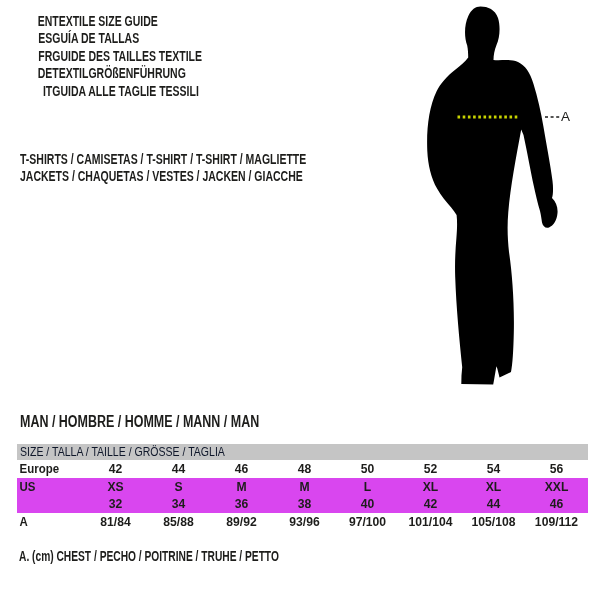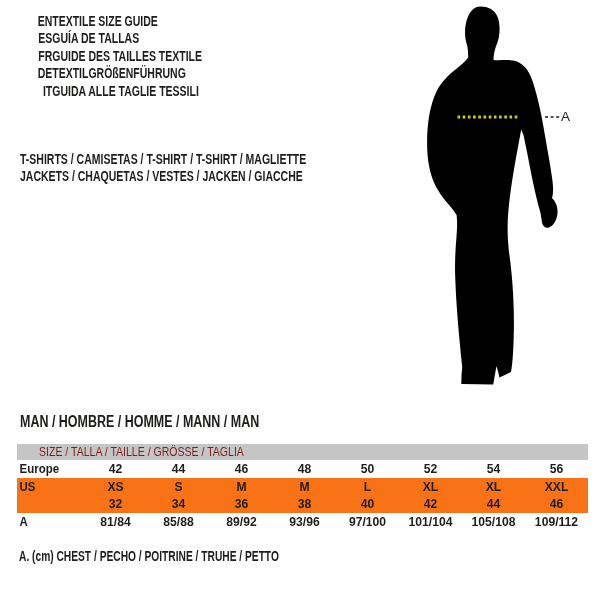--- a/index.html
+++ b/index.html
@@ -36,30 +36,30 @@
 
   
   .section-title{
     position:absolute;left:20px;top:413px;
     font-size:16px;font-weight:bold;white-space:nowrap;
     transform:scaleX(0.78);transform-origin:0 0;
   }
 
   
   .sizetable{position:absolute;left:17px;top:444px;width:571px;font-size:13.5px;}
-  .thead{height:16px;line-height:16px;background:#c5c5c5;color:#7f1d1d;padding-left:19px;}
+  .thead{height:16px;line-height:16px;background:#c5c5c5;color:#0f172a;}
   .thead .thead-text{
     display:inline-block;margin-left:3px;white-space:nowrap;
     transform:scaleX(0.78);transform-origin:0 0;
   }
   .trow{
     display:grid;grid-template-columns:67px repeat(8,63px);
     height:17.5px;align-items:center;font-weight:bold;
   }
-  .trow.shaded{background:#f97316;}
+  .trow.shaded{background:#d946ef;}
   .tlabel{
     padding-left:3px;white-space:nowrap;
     transform:scaleX(0.85);transform-origin:0 0;
   }
   .tcell{text-align:center;transform:scaleX(0.9);transform-origin:50% 50%;}
 
   
   .footnote{
     position:absolute;left:19px;top:548px;
     font-size:14px;font-weight:bold;white-space:nowrap;

